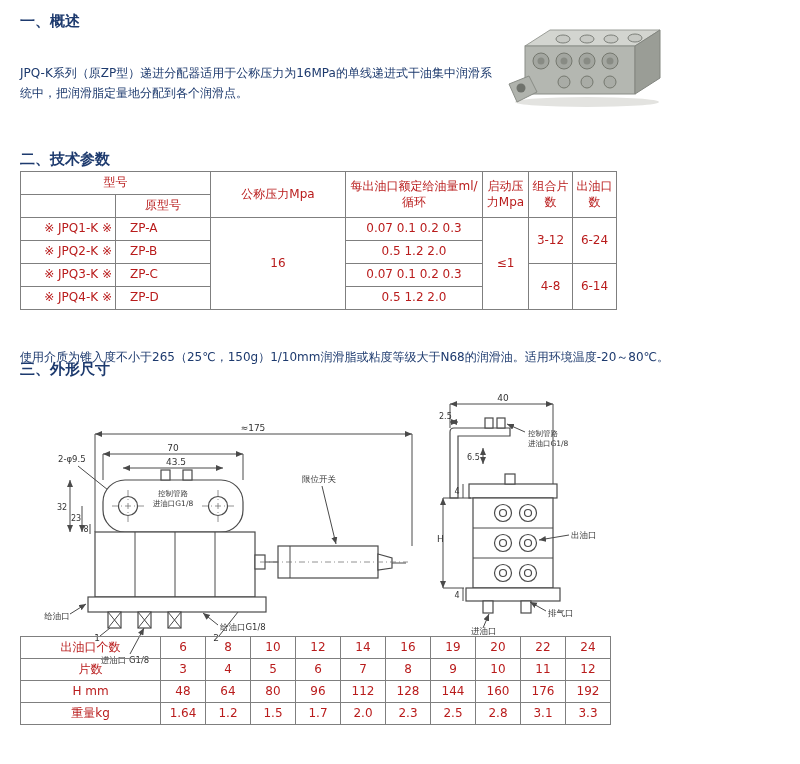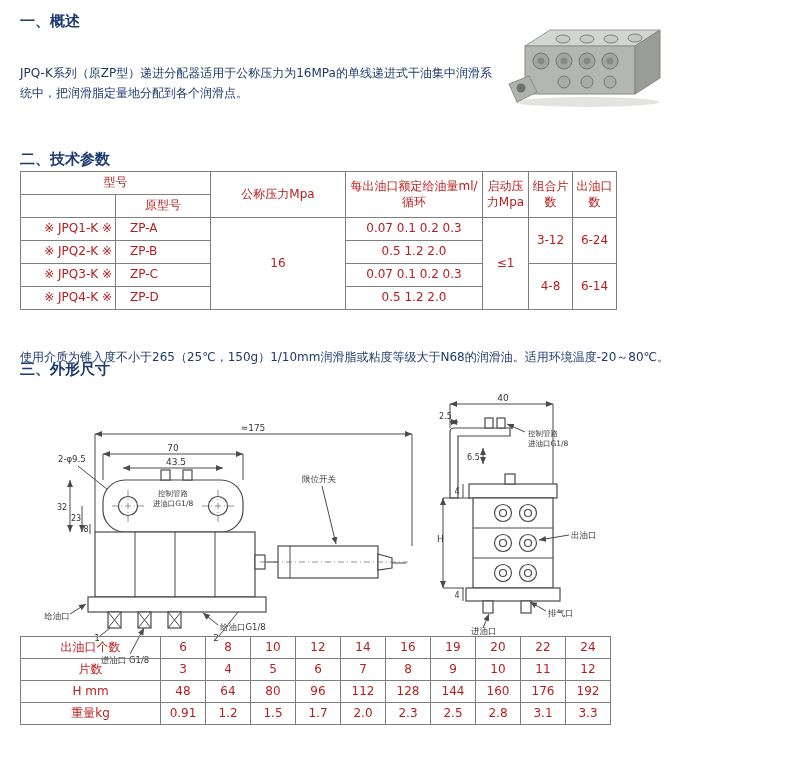--- a/index.html
+++ b/index.html
@@ -341,21 +341,21 @@
     <td>96</td>
     <td>112</td>
     <td>128</td>
     <td>144</td>
     <td>160</td>
     <td>176</td>
     <td>192</td>
   </tr>
   <tr>
     <td>重量kg</td>
-    <td>0.91</td>
+    <td>1.64</td>
     <td>1.2</td>
     <td>1.5</td>
     <td>1.7</td>
     <td>2.0</td>
     <td>2.3</td>
     <td>2.5</td>
     <td>2.8</td>
     <td>3.1</td>
     <td>3.3</td>
   </tr>

